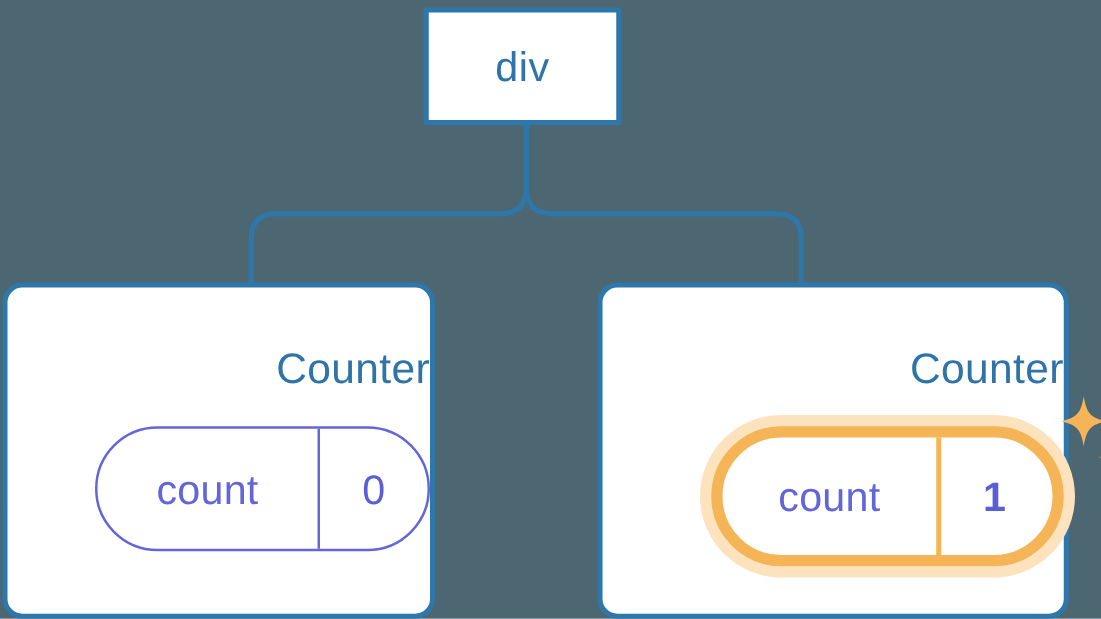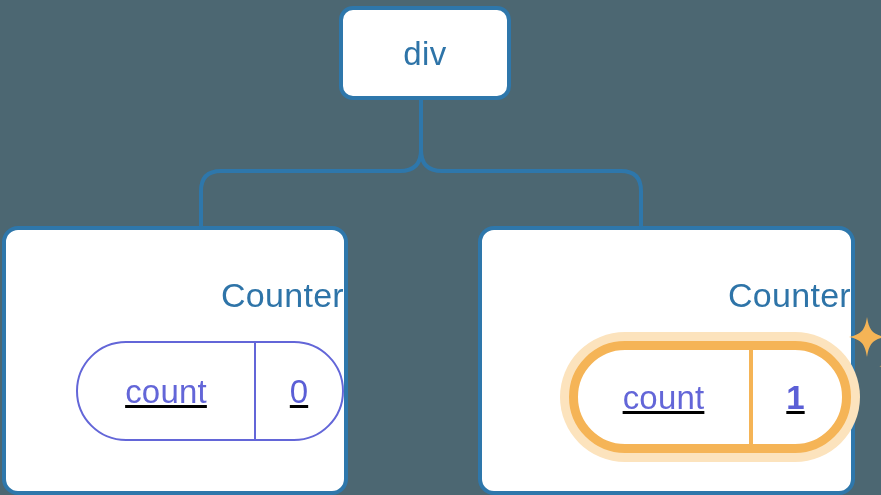--- a/index.html
+++ b/index.html
@@ -39,23 +39,23 @@
     display: flex;
     flex-direction: column;
     align-items: center;
     justify-content: center;
   }
 
   
   #node-root {
     left: 339px;
     top: 6px;
-    width: 172px;
+    width: 158px;
     height: 94px;
-    border-radius: 14px;
+    border-radius: 2px;
   }
   #node-root .node-title {
     font-size: 33px;
     line-height: 1;
     color: #2e74a8;
     letter-spacing: .5px;
   }
 
   
   .counter-card {
@@ -84,21 +84,20 @@
     font-weight: 400;
   }
 
   
   .pill-wrap {
     position: relative;
     margin-top: 29px;
     display: flex;
     align-items: center;
     justify-content: center;
-    text-decoration: underline;
   }
 
   .pill {
     position: relative;
     display: flex;
     align-items: stretch;
     height: 100px;
     border-radius: 50px;
     box-sizing: border-box;
     background: #ffffff;

